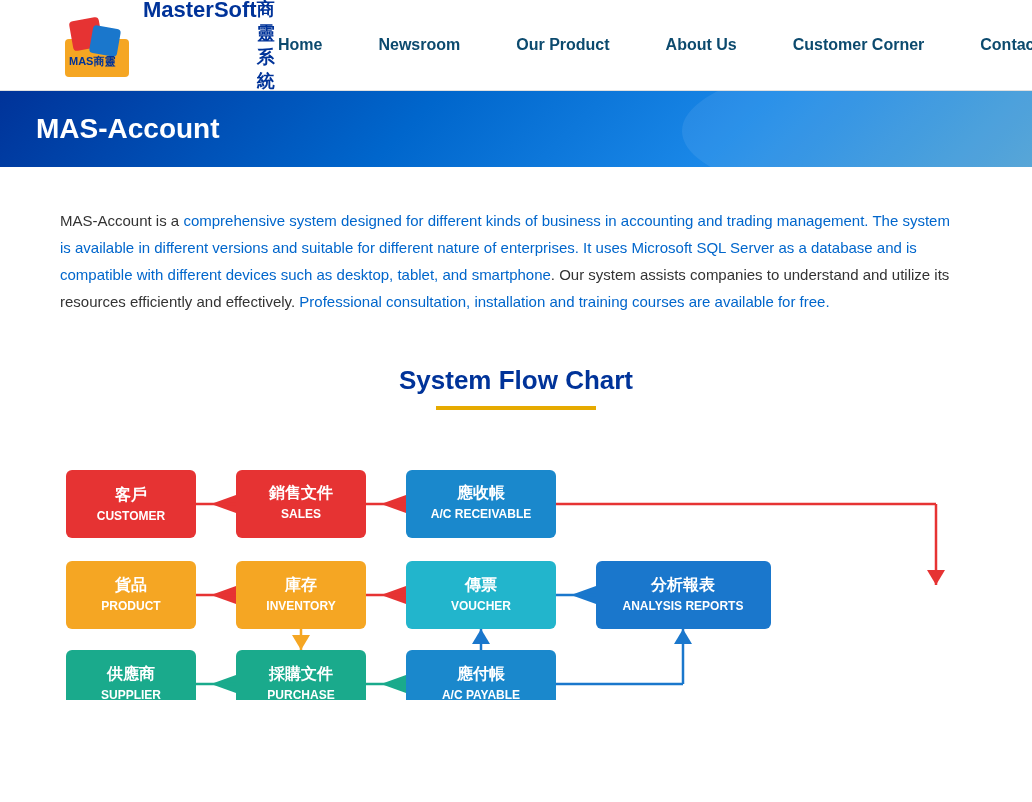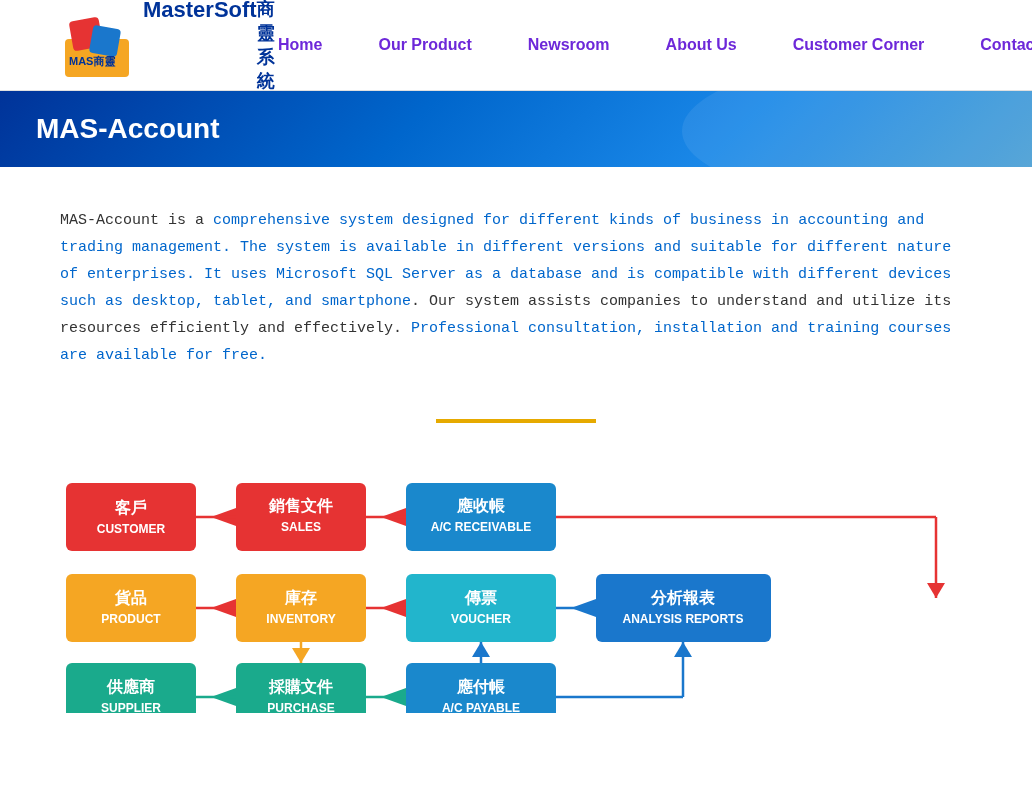--- a/index.html
+++ b/index.html
@@ -43,21 +43,21 @@
     nav {
       display: flex;
       align-items: center;
       gap: 0;
       margin-left: auto;
     }
     .nav-item {
       padding: 16px 28px;
       font-size: 16px;
       font-weight: 600;
-      color: #6d28d9;
+      color: #0c4a6e;
       cursor: pointer;
       height: 83px;
       display: flex;
       align-items: center;
       white-space: nowrap;
       text-decoration: none;
     }
 
     
     .banner {
@@ -81,21 +81,20 @@
       font-weight: bold;
       color: #fff;
       position: relative;
       z-index: 1;
     }
 
     
     .main-content {
       padding: 40px 60px 20px 60px;
       background: #fff;
-      font-family: Liberation Mono, monospace;
     }
     .description {
       font-size: 15px;
       line-height: 1.8;
       color: #333;
       max-width: 900px;
     }
     .description .highlight {
       color: #0066cc;
     }
@@ -142,39 +141,40 @@
         <text x="8" y="56" font-size="11" font-weight="bold" fill="#003399">MAS商靈</text>
       </svg>
     </div>
     <div class="logo-text">
       <span class="brand-en">MasterSoft</span>
       <span class="brand-zh">商靈系統</span>
     </div>
   </div>
   <nav>
     <a class="nav-item">Home</a>
+    <a class="nav-item">Newsroom</a>
     <a class="nav-item">Our Product</a>
-    <a class="nav-item">Newsroom</a>
     <a class="nav-item">About Us</a>
     <a class="nav-item">Customer Corner</a>
     <a class="nav-item">Contact</a>
   </nav>
 </header>
 
 <div class="banner">
   <h1 class="banner-title">MAS-Account</h1>
 </div>
 
 <div class="main-content">
   <p class="description">
     <span>MAS-Account is a </span><span class="highlight">comprehensive system designed for different kinds of business in accounting and trading management. The system is available in different versions and suitable for different nature of enterprises. It uses Microsoft SQL Server as a database and is compatible with different devices such as desktop, tablet, and smartphone</span><span>. Our system assists companies to understand and utilize its resources efficiently and effectively. </span><span class="highlight">Professional consultation, installation and training courses are available for free.</span>
   </p>
 </div>
 
 <div class="flowchart-section">
+  <h2 class="flowchart-title">System Flow Chart</h2>
   <div class="flowchart-underline"></div>
 
   <svg class="flow-svg" width="960" height="250" viewBox="0 0 960 250">
 
     <rect x="30" y="20" width="130" height="68" rx="6" fill="#e63333"></rect>
     <text x="95" y="50" text-anchor="middle" fill="white" font-size="16" font-weight="bold">客戶</text>
     <text x="95" y="70" text-anchor="middle" fill="white" font-size="12" font-weight="bold">CUSTOMER</text>
 
     <polygon points="175,54 200,45 200,63" fill="#e63333"></polygon>
     <line x1="160" y1="54" x2="200" y2="54" stroke="#e63333" stroke-width="2.5"></line>

